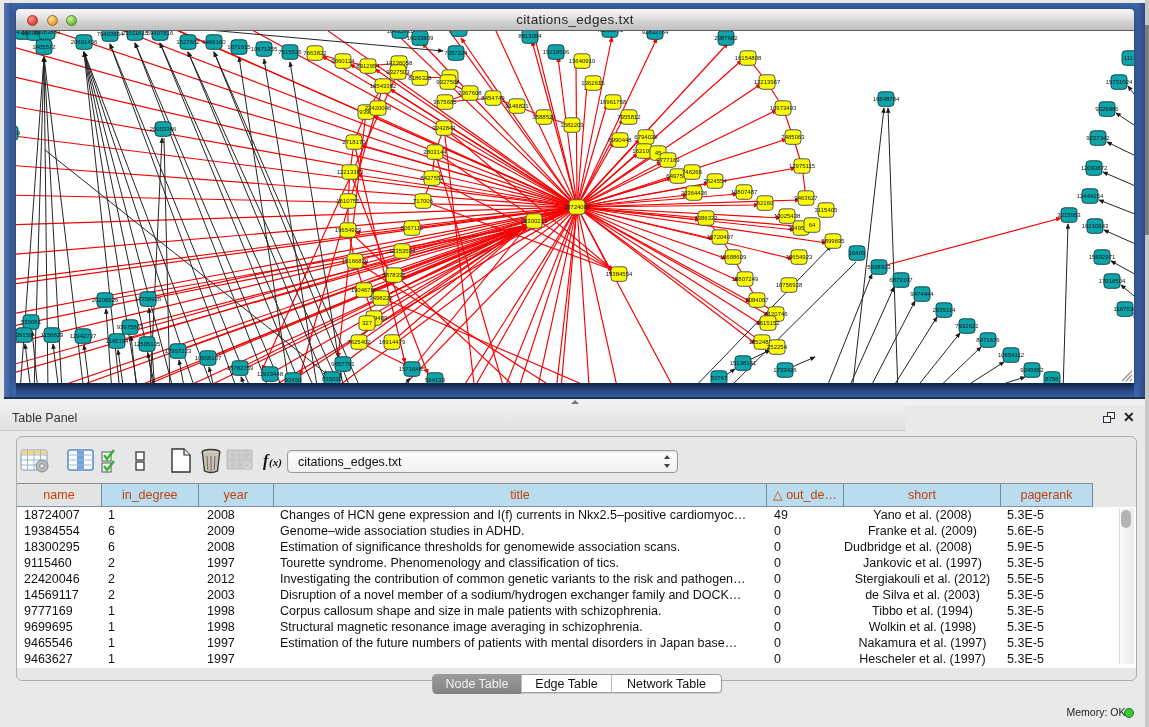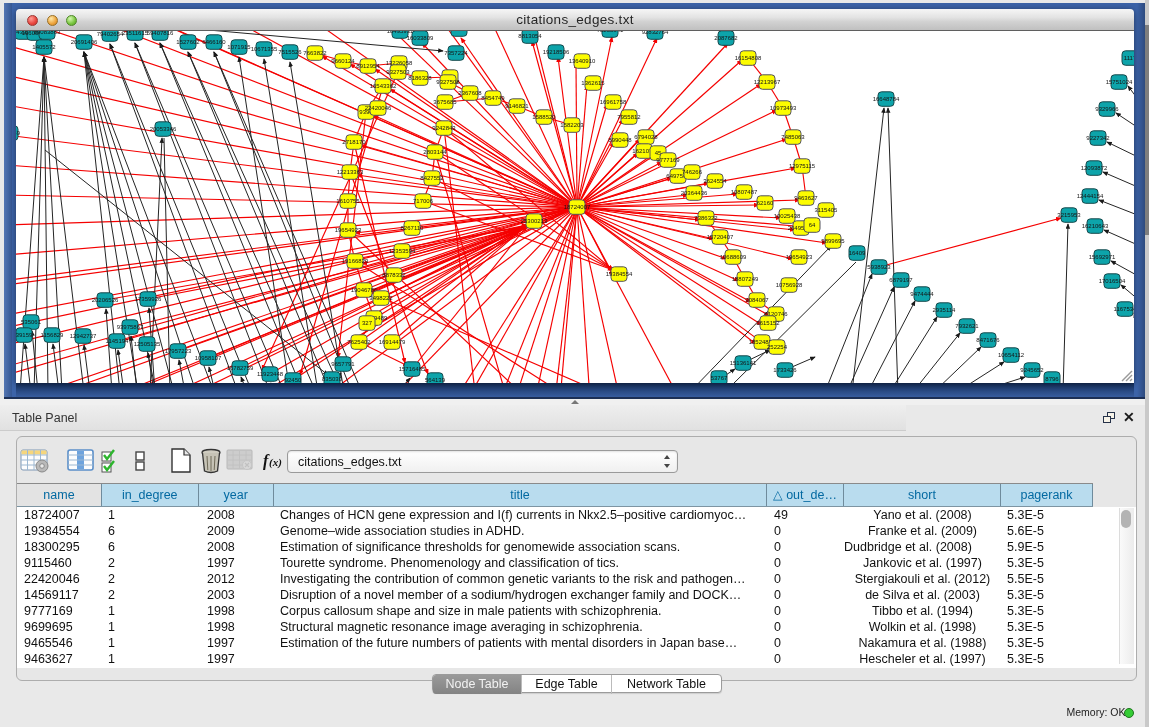--- a/index.html
+++ b/index.html
@@ -50,21 +50,21 @@
   background:#e7e7e7; border:1px solid #adadad; border-radius:6px; }
 #dropdown { position:absolute; left:287px; top:450px; width:391px; height:23px; background:linear-gradient(#ffffff,#f0f0f0);
   border:1px solid #9a9a9a; border-radius:4px; box-shadow:inset 0 1px 2px rgba(0,0,0,0.12); }
 #dropdown .dtxt { position:absolute; left:10px; top:4px; font-size:12.5px; color:#111; }
 #dstep { position:absolute; left:660px; top:451px; width:14px; height:21px; }
 #dstep .up { position:absolute; left:4px; top:4px; width:0; height:0; border-left:3px solid transparent; border-right:3px solid transparent; border-bottom:4px solid #444;}
 #dstep .dn { position:absolute; left:4px; bottom:4px; width:0; height:0; border-left:3px solid transparent; border-right:3px solid transparent; border-top:4px solid #444;}
 
 #thead { position:absolute; left:17px; top:483px; width:1076px; height:24px; border-top:1px solid #8a8a8a; border-bottom:1px solid #7d94a2; }
 .th { position:absolute; top:0; height:22px; background:#b9dcee; border-right:1px solid #6f8b9c;
-  font-size:12.5px; color:#0369a1; text-align:center; line-height:22px; }
+  font-size:12.5px; color:#c2410c; text-align:center; line-height:22px; }
 
 #tbody { position:absolute; left:17px; top:507px; width:1119px; height:161px; background:#fff; overflow:hidden; }
 .cell { position:absolute; font-size:12.5px; color:#111; white-space:nowrap; }
 
 #tsb { position:absolute; left:1119px; top:508px; width:15px; height:156px; background:linear-gradient(90deg,#fafafa,#ececec); border-left:1px solid #dcdcdc;}
 #tsbthumb { position:absolute; left:1121px; top:510px; width:10px; height:18px; background:#b3b3b3; border-radius:5px; }
 
 #tabs { position:absolute; left:432px; top:674px; width:290px; height:19px;
   background:#fff; border:1px solid #9b9b9b; border-radius:4px; box-shadow:0 1px 1px rgba(0,0,0,0.12); }
 .tab { position:absolute; top:0; height:19px; font-size:12.5px; line-height:19px; text-align:center; color:#111; }
@@ -788,21 +788,21 @@
 <div class="cell" style="left:190px;top:113px">1998</div>
 <div class="cell" style="left:263px;top:113px;max-width:488px;overflow:hidden">Structural magnetic resonance image averaging in schizophrenia.</div>
 <div class="cell" style="left:757px;top:113px">0</div>
 <div class="cell" style="left:827px;top:113px;width:157px;text-align:center">Wolkin et al. (1998)</div>
 <div class="cell" style="left:990px;top:113px">5.3E-5</div>
 <div class="cell" style="left:7px;top:129px">9465546</div>
 <div class="cell" style="left:91px;top:129px">1</div>
 <div class="cell" style="left:190px;top:129px">1997</div>
 <div class="cell" style="left:263px;top:129px;max-width:488px;overflow:hidden">Estimation of the future numbers of patients with mental disorders in Japan base…</div>
 <div class="cell" style="left:757px;top:129px">0</div>
-<div class="cell" style="left:827px;top:129px;width:157px;text-align:center">Nakamura et al. (1988)</div>
+<div class="cell" style="left:827px;top:129px;width:157px;text-align:center">Nakamura et al. (1997)</div>
 <div class="cell" style="left:990px;top:129px">5.3E-5</div>
 <div class="cell" style="left:7px;top:145px">9463627</div>
 <div class="cell" style="left:91px;top:145px">1</div>
 <div class="cell" style="left:190px;top:145px">1997</div>
 <div class="cell" style="left:757px;top:145px">0</div>
 <div class="cell" style="left:827px;top:145px;width:157px;text-align:center">Hescheler et al. (1997)</div>
 <div class="cell" style="left:990px;top:145px">5.3E-5</div>
 </div>
   <div id="tsb"></div>
     <div id="tsbthumb"></div>

